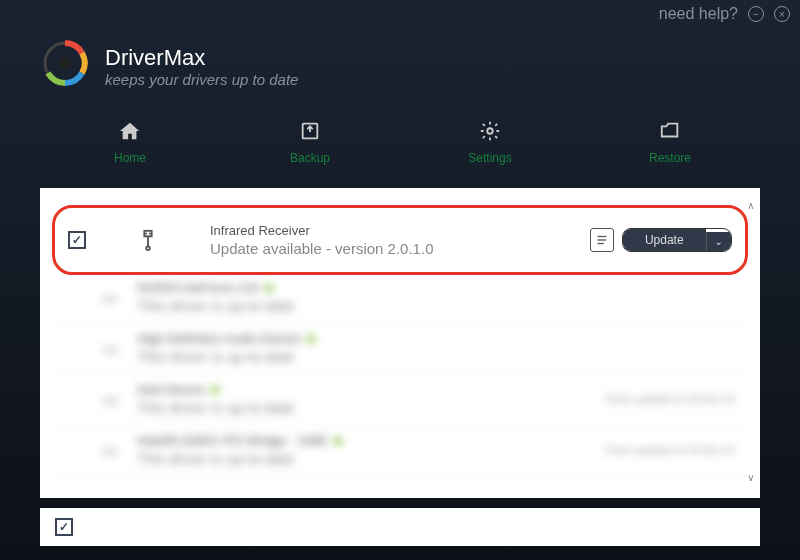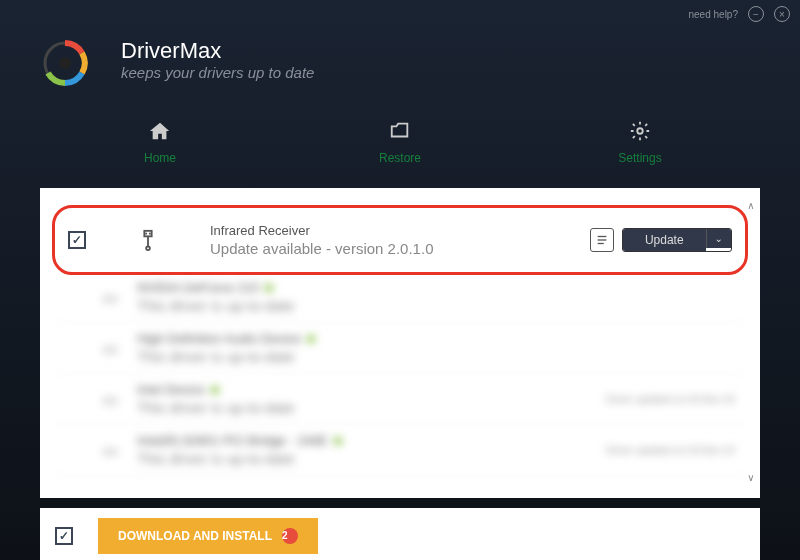--- a/index.html
+++ b/index.html
@@ -1,20 +1,20 @@
 <!DOCTYPE html>
 <html><head>
 <meta charset="utf-8">
 <style>
 * { margin: 0; padding: 0; box-sizing: border-box; font-family: Arial, sans-serif; }
 body { width: 800px; height: 560px; background: linear-gradient(180deg, #1a2332 0%, #0d1117 100%); overflow: hidden; position: relative; }
 .titlebar { height: 28px; display: flex; justify-content: flex-end; align-items: center; padding: 0 10px; gap: 10px; }
-.titlebar-link { color: #8a9099; font-size: 10px; text-decoration: none; cursor: pointer; }
+.titlebar-link { color: #8a9099; font-size: 16px; text-decoration: none; cursor: pointer; }
 .window-btn { width: 16px; height: 16px; border: 1px solid #8a9099; border-radius: 50%; display: flex; align-items: center; justify-content: center; color: #8a9099; font-size: 10px; cursor: pointer; }
-.header { padding: 10px 40px 5px; display: flex; align-items: flex-start; gap: 31px; }
+.header { padding: 10px 40px 5px; display: flex; align-items: flex-end; gap: 15px; }
 .logo { width: 50px; height: 50px; position: relative; }
 .logo svg { width: 100%; height: 100%; }
 .header-text h1 { color: #fff; font-size: 22px; font-weight: normal; }
 .header-text p { color: #8a9099; font-size: 15px; font-style: italic; }
 .nav { display: flex; padding: 0 40px; margin-top: 15px; }
 .nav-item { flex: 1; text-align: center; padding: 12px 8px; color: #8a9099; cursor: pointer; position: relative; }
 .nav-item.active { background: rgba(255,255,255,0.05); }
 .nav-icon { display: block; margin: 0 auto 6px; width: 22px; height: 22px; }
 .nav-label { font-size: 12px; color: #15803d; }
 .badge { display: inline-block; background: #e74c3c; color: #fff; border-radius: 50%; width: 16px; height: 16px; font-size: 10px; line-height: 16px; margin-left: 4px; vertical-align: middle; }
@@ -24,21 +24,21 @@
 .driver-row.blurred { filter: blur(4px); pointer-events: none; padding: 8px 10px; }
 .checkbox { width: 18px; height: 18px; border: 2px solid #3a4556; display: flex; align-items: center; justify-content: center; margin-right: 15px; cursor: pointer; }
 .checkbox.checked::after { content: '✓'; color: #3a4556; font-size: 12px; font-weight: bold; }
 .device-icon { width: 24px; height: 24px; margin-right: 15px; display: flex; align-items: center; justify-content: center; color: #666; }
 .driver-info { flex: 1; }
 .driver-name { color: #555; font-size: 13px; }
 .driver-status { color: #888; font-size: 15px; margin-top: 2px; }
 .status-dot { display: inline-block; width: 8px; height: 8px; background: #8bc34a; border-radius: 50%; margin-left: 6px; }
 .update-action { display: flex; align-items: center; gap: 8px; }
 .details-icon { width: 24px; height: 24px; border: 1px solid #555; border-radius: 3px; display: flex; align-items: center; justify-content: center; color: #555; cursor: pointer; }
-.update-btn { display: flex; align-items: flex-start; border: 1px solid #333; border-radius: 3px; overflow: hidden; cursor: pointer; }
+.update-btn { display: flex; align-items: flex-end; border: 1px solid #333; border-radius: 9px; overflow: hidden; cursor: pointer; }
 .update-btn-label { background: #30384a; color: #ddd; padding: 4px 22px; font-size: 12px; }
 .update-btn-arrow { background: #30384a; color: #ddd; padding: 4px 8px; border-left: 1px solid #555; font-size: 10px; }
 .scrollbar { position: absolute; right: 2px; top: 12px; bottom: 12px; width: 14px; }
 .scroll-arrow { width: 14px; height: 14px; color: #888; font-size: 10px; text-align: center; cursor: pointer; }
 .bottom-bar { background: #fff; margin: 10px 40px 0; padding: 10px 15px; display: flex; align-items: center; }
 .install-btn { background: #f0ad2f; color: #fff; padding: 10px 20px; font-size: 12px; font-weight: bold; cursor: pointer; display: flex; align-items: center; }
 .driver-date { color: #999; font-size: 10px; }
 </style>
 </head>
 <body>
@@ -68,30 +68,37 @@
 
 <div class="nav">
   <div class="nav-item">
     <svg class="nav-icon" viewBox="0 0 24 24" fill="#ccc">
         <path d="M12 3l10 9h-3v9h-5v-6h-4v6H4v-9H1z"></path>
       </svg>
     <span class="nav-label">Home</span>
   </div>
   <div class="nav-item">
     <svg class="nav-icon" viewBox="0 0 24 24" fill="none" stroke="#ccc" stroke-width="2">
-        <path d="M3 7h5l2-3h10v14H3z"></path>
+        <rect x="4" y="4" width="16" height="16" rx="1"></rect>
+        <path d="M12 8v5M9 10l3-3 3 3"></path>
       </svg>
-    <span class="nav-label">Restore</span>
+    <span class="nav-label">Backup</span>
   </div>
   <div class="nav-item">
     <svg class="nav-icon" viewBox="0 0 24 24" fill="none" stroke="#ccc" stroke-width="2">
         <circle cx="12" cy="12" r="3"></circle>
         <path d="M12 2v3M12 19v3M4.2 4.2l2.1 2.1M17.7 17.7l2.1 2.1M2 12h3M19 12h3M4.2 19.8l2.1-2.1M17.7 6.3l2.1-2.1"></path>
       </svg>
     <span class="nav-label">Settings</span>
+  </div>
+  <div class="nav-item">
+    <svg class="nav-icon" viewBox="0 0 24 24" fill="none" stroke="#ccc" stroke-width="2">
+        <path d="M3 7h5l2-3h10v14H3z"></path>
+      </svg>
+    <span class="nav-label">Restore</span>
   </div>
 </div>
 
 <div class="panel">
   <div class="driver-row highlight">
     <div class="checkbox checked"></div>
     <div class="device-icon">
         <svg viewBox="0 0 24 24" width="22" height="22" fill="none" stroke="#555" stroke-width="2">
           <rect x="8" y="2" width="8" height="6"></rect>
           <line x1="12" y1="8" x2="12" y2="20"></line>
@@ -156,17 +163,13 @@
 
   <div class="scrollbar">
     <div class="scroll-arrow">∧</div>
     <div style="position:absolute;bottom:0" class="scroll-arrow">∨</div>
   </div>
 </div>
 
 <div class="bottom-bar">
   <div class="checkbox checked"></div>
   <div style="width:10px"></div>
-  <div class="install-btn">
-    <span>DOWNLOAD AND INSTALL</span>
-    <span class="badge" style="margin-left:10px">2</span>
-  </div>
 </div>
 
 </body></html>

